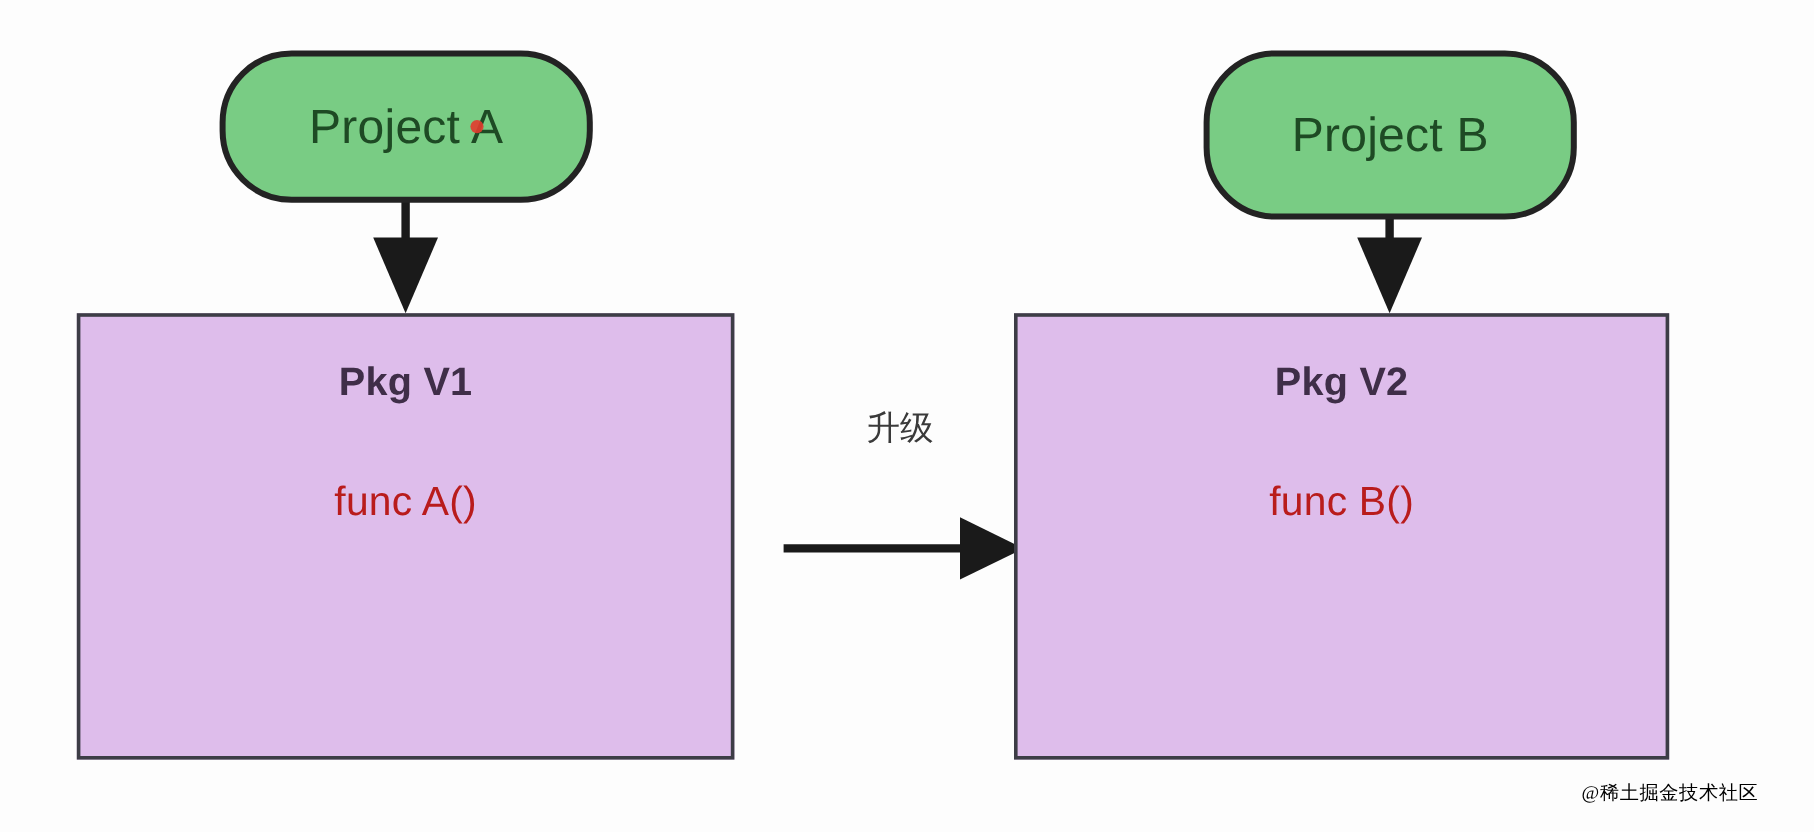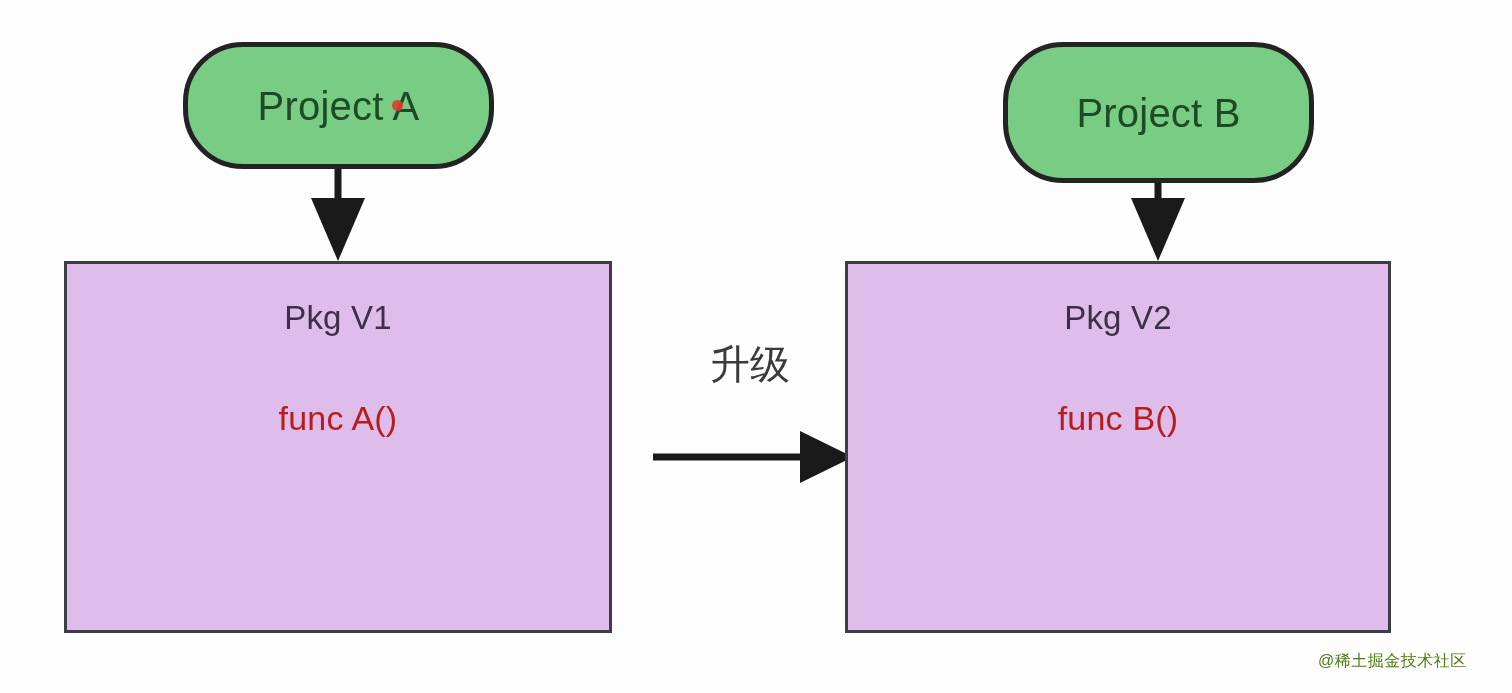--- a/index.html
+++ b/index.html
@@ -66,58 +66,58 @@
     display: flex;
     flex-direction: column;
     align-items: center;
   }
   #pkg-v1 { left: 64px; top: 261px; width: 548px; height: 372px; }
   #pkg-v2 { left: 845px; top: 261px; width: 546px; height: 372px; }
 
   .pkg-title {
     margin-top: 37px;
     font-size: 33px;
-    font-weight: 400;
+    font-weight: 700;
     color: #3f2e48;
     line-height: 1;
     letter-spacing: 0.2px;
   }
   .pkg-func {
     margin-top: 67px;
     font-size: 34px;
     font-weight: 400;
     color: #b91c1c;
     line-height: 1;
     letter-spacing: 0.2px;
   }
 
   
   #upgrade-label {
     position: absolute;
     left: 660px;
     top: 342px;
     width: 180px;
     text-align: center;
-    font-size: 40px;
+    font-size: 28px;
     font-weight: 400;
     color: #3a3a3a;
     line-height: 1.1;
     font-family: "DejaVu Sans", "Liberation Sans", sans-serif;
   }
 
   
   #watermark {
     position: absolute;
     left: 1318px;
     top: 651px;
     font-size: 16px;
-    color: #4d7c0f;
+    color: #000000;
     letter-spacing: 0.5px;
     white-space: nowrap;
-    font-family: Liberation Sans, sans-serif;
+    font-family: Liberation Serif, serif;
     text-align: center;
   }
 
   svg { display: block; }
 </style>
 </head>
 <body>
 
 <div id="canvas">
 

